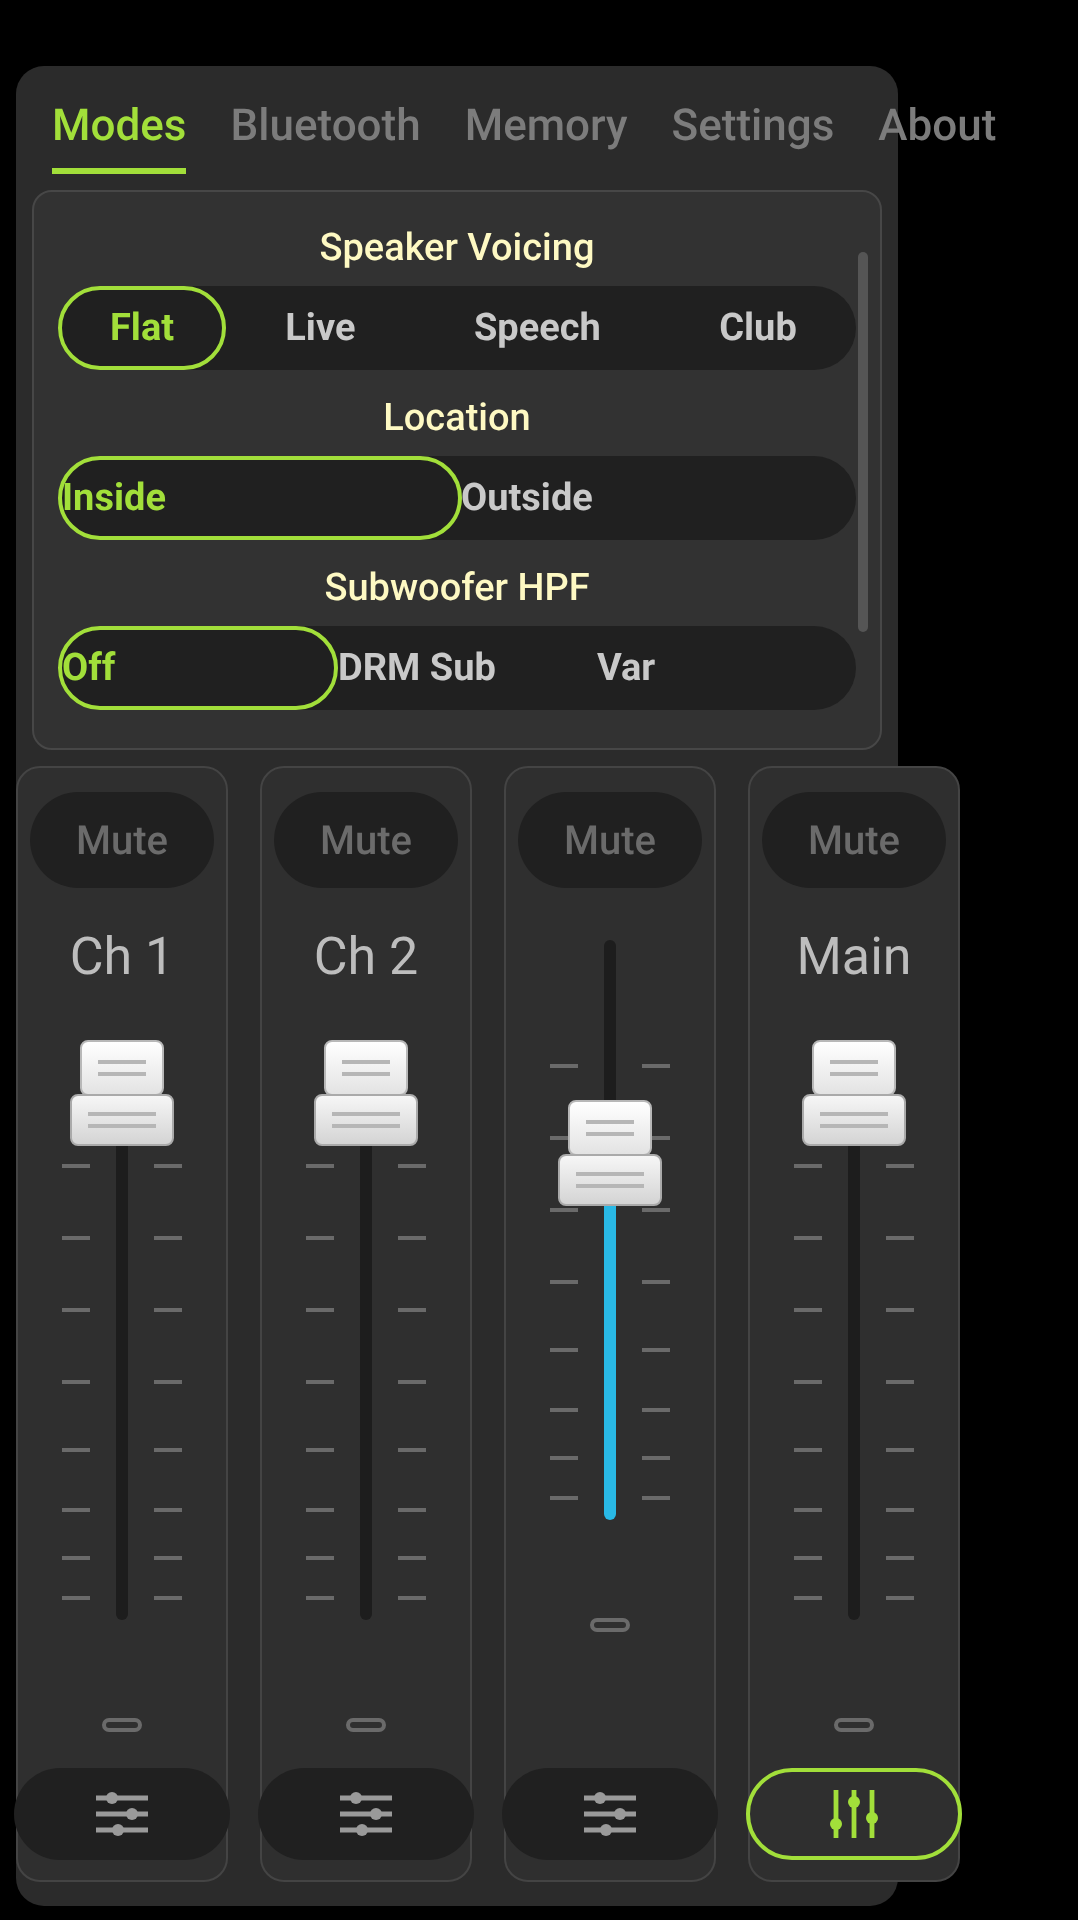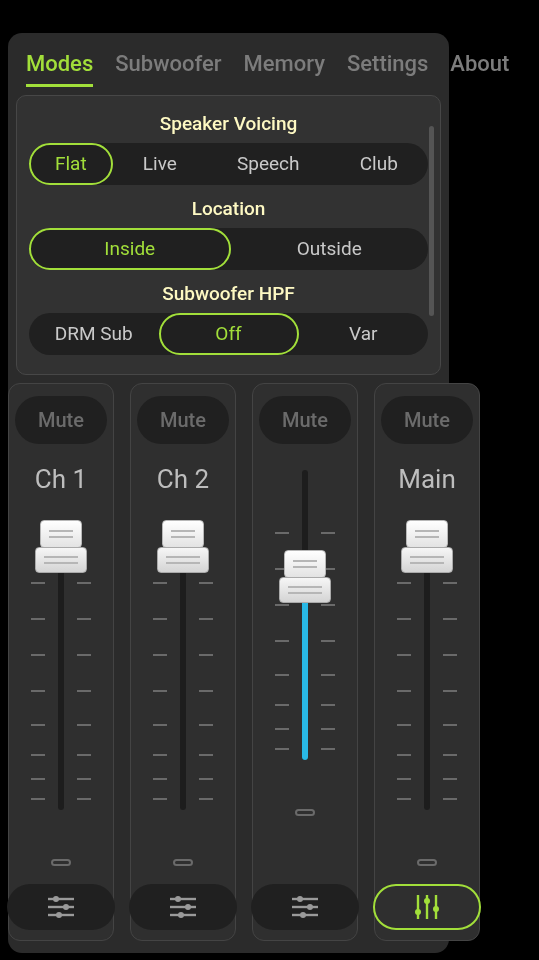--- a/index.html
+++ b/index.html
@@ -7,21 +7,21 @@
   .app { position:absolute; left:8px; top:33px; width:441px; height:920px; background:#2b2b2b; border-radius:14px; }
   
   .tabs { display:flex; gap:22px; padding:18px 18px 0 18px; }
   .tab { font-size:22px; color:#7c7c7c; font-weight:500; padding-bottom:8px; cursor:pointer; }
   .tab.active { color:#a2df3a; border-bottom:3px solid #a2df3a; }
   
   .panel { margin:8px 8px 0 8px; background:#323232; border:1px solid #474747; border-radius:10px; padding:12px 12px 12px 12px; height:280px; overflow:hidden; position:relative;}
   .scrollind { position:absolute; right:6px; top:30px; width:5px; height:190px; background:#555; border-radius:3px;}
   .section-title { text-align:center; color:#fef9c3; font-size:19px; font-weight:500; margin:4px 0 8px 0;}
   .seg { display:flex; background:#202020; border-radius:999px; height:42px; align-items:center; margin-bottom:12px;}
-  .seg .opt { flex:1; text-align:center; color:#c9c9c9; font-size:19px; font-weight:400; height:42px; line-height:42px; border-radius:999px; cursor:pointer;}
+  .seg .opt { flex:1; text-align:left; color:#c9c9c9; font-size:19px; font-weight:700; height:42px; line-height:42px; border-radius:999px; cursor:pointer;}
   .seg .opt.sel { color:#a2df3a; border:2.5px solid #a2df3a; line-height:37px;}
   .seg.voicing .opt { flex:0 0 auto; padding:0 20px; }
   .seg.voicing .opt.sel { padding:0 24px;}
   .seg.voicing .rest { flex:1; display:flex; justify-content:space-around; }
   
   .mixer { display:flex; gap:16px; padding:4px 0 0 0; margin-top:4px;}
   .chan { flex:1; background:#2f2f2f; border:1px solid #444; border-radius:12px; padding:12px 6px 10px 6px; display:flex; flex-direction:column; align-items:center; position:relative; height:558px;}
   .mute { width:92px; height:48px; background:#202020; border-radius:999px; color:#6b6b6b; font-size:20px; font-weight:500; display:flex; align-items:center; justify-content:center; cursor:pointer; }
   .chname { color:#bdbdbd; font-size:26px; font-weight:400; margin-top:20px; }
   .fader-area { position:relative; width:100%; height:320px; margin-top:26px;}
@@ -47,21 +47,21 @@
   .eqbtn.active .slider-ic line{ stroke:#a2df3a;}
   .eqbtn.active .slider-ic circle{ fill:#a2df3a;}
 </style>
 </head>
 <body>
 
 <div class="app">
 
   <div class="tabs" id="tabs">
       <div class="tab active">Modes</div>
-      <div class="tab">Subwoofer</div>
+      <div class="tab">Bluetooth</div>
       <div class="tab">Memory</div>
       <div class="tab">Settings</div>
       <div class="tab">About</div>
     </div>
 
   <div class="panel">
     <div class="scrollind"></div>
 
     <div class="section-title">Speaker Voicing</div>
     <div class="seg voicing">
@@ -74,22 +74,22 @@
     </div>
 
     <div class="section-title">Location</div>
     <div class="seg">
       <div class="opt sel">Inside</div>
       <div class="opt">Outside</div>
     </div>
 
     <div class="section-title">Subwoofer HPF</div>
     <div class="seg">
+      <div class="opt sel" style="flex:0 0 140px">Off</div>
       <div class="opt">DRM Sub</div>
-      <div class="opt sel" style="flex:0 0 140px">Off</div>
       <div class="opt">Var</div>
     </div>
   </div>
 
   <div class="mixer" id="mixer">
       <div class="chan">
         <div class="mute">Mute</div>
         <div class="chname">Ch 1</div>
         <div class="fader-area">
           <div class="track"></div>

